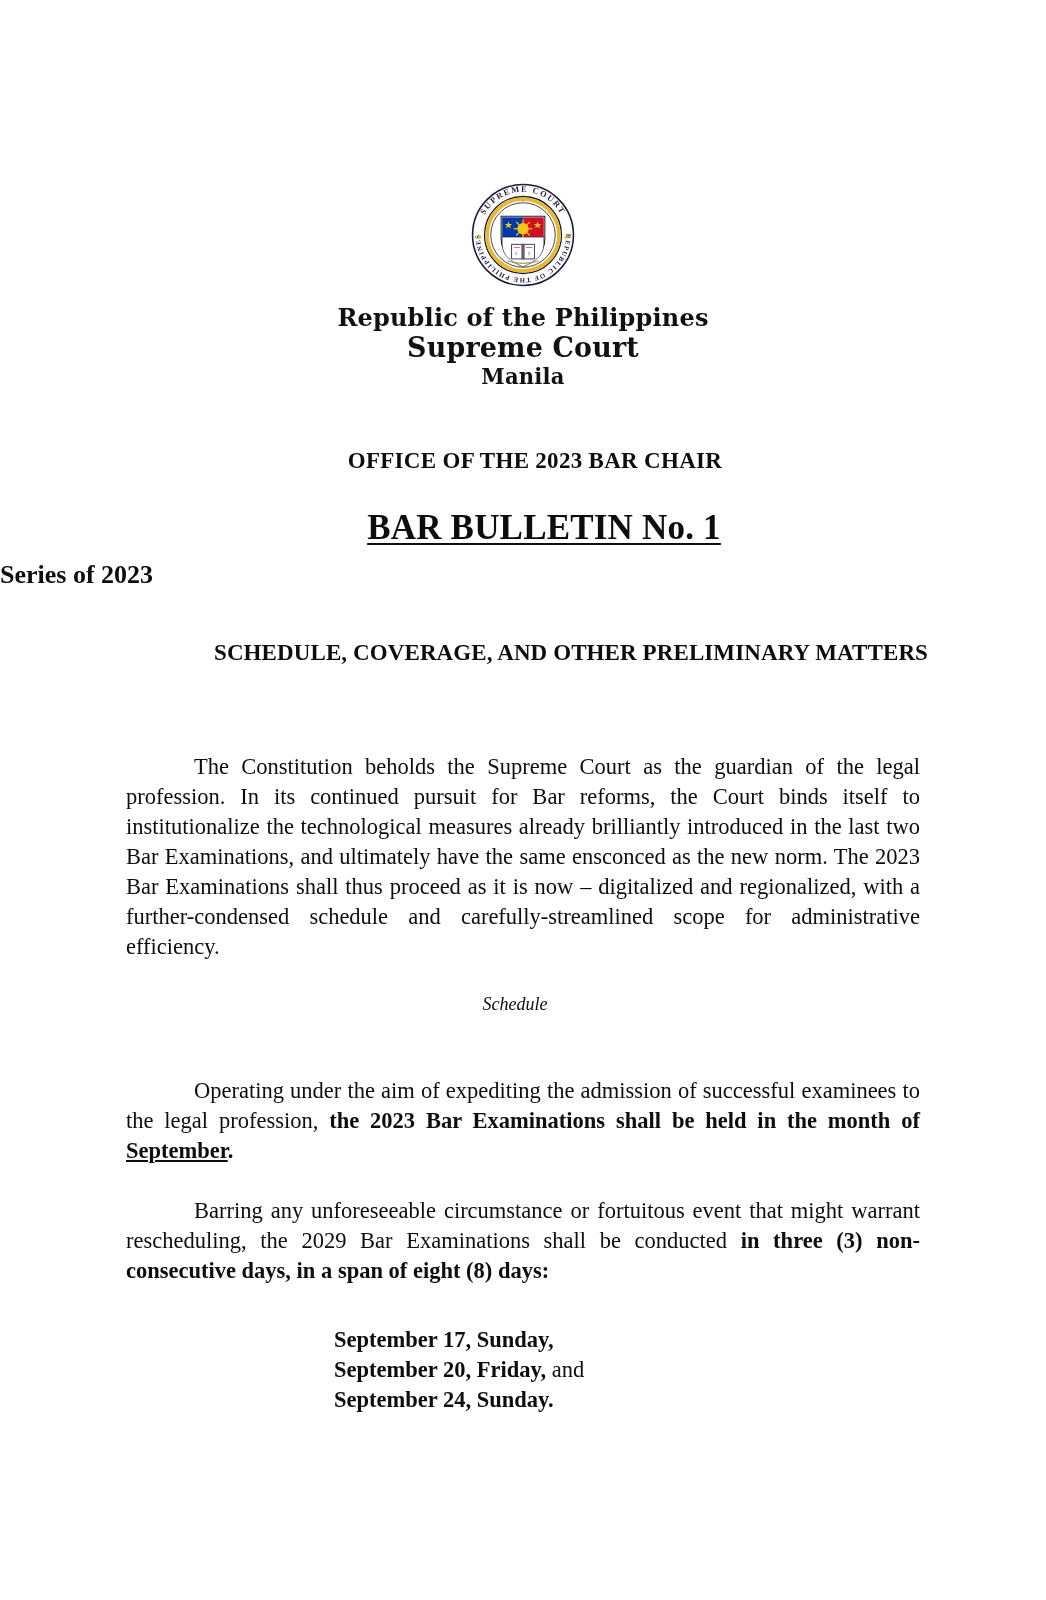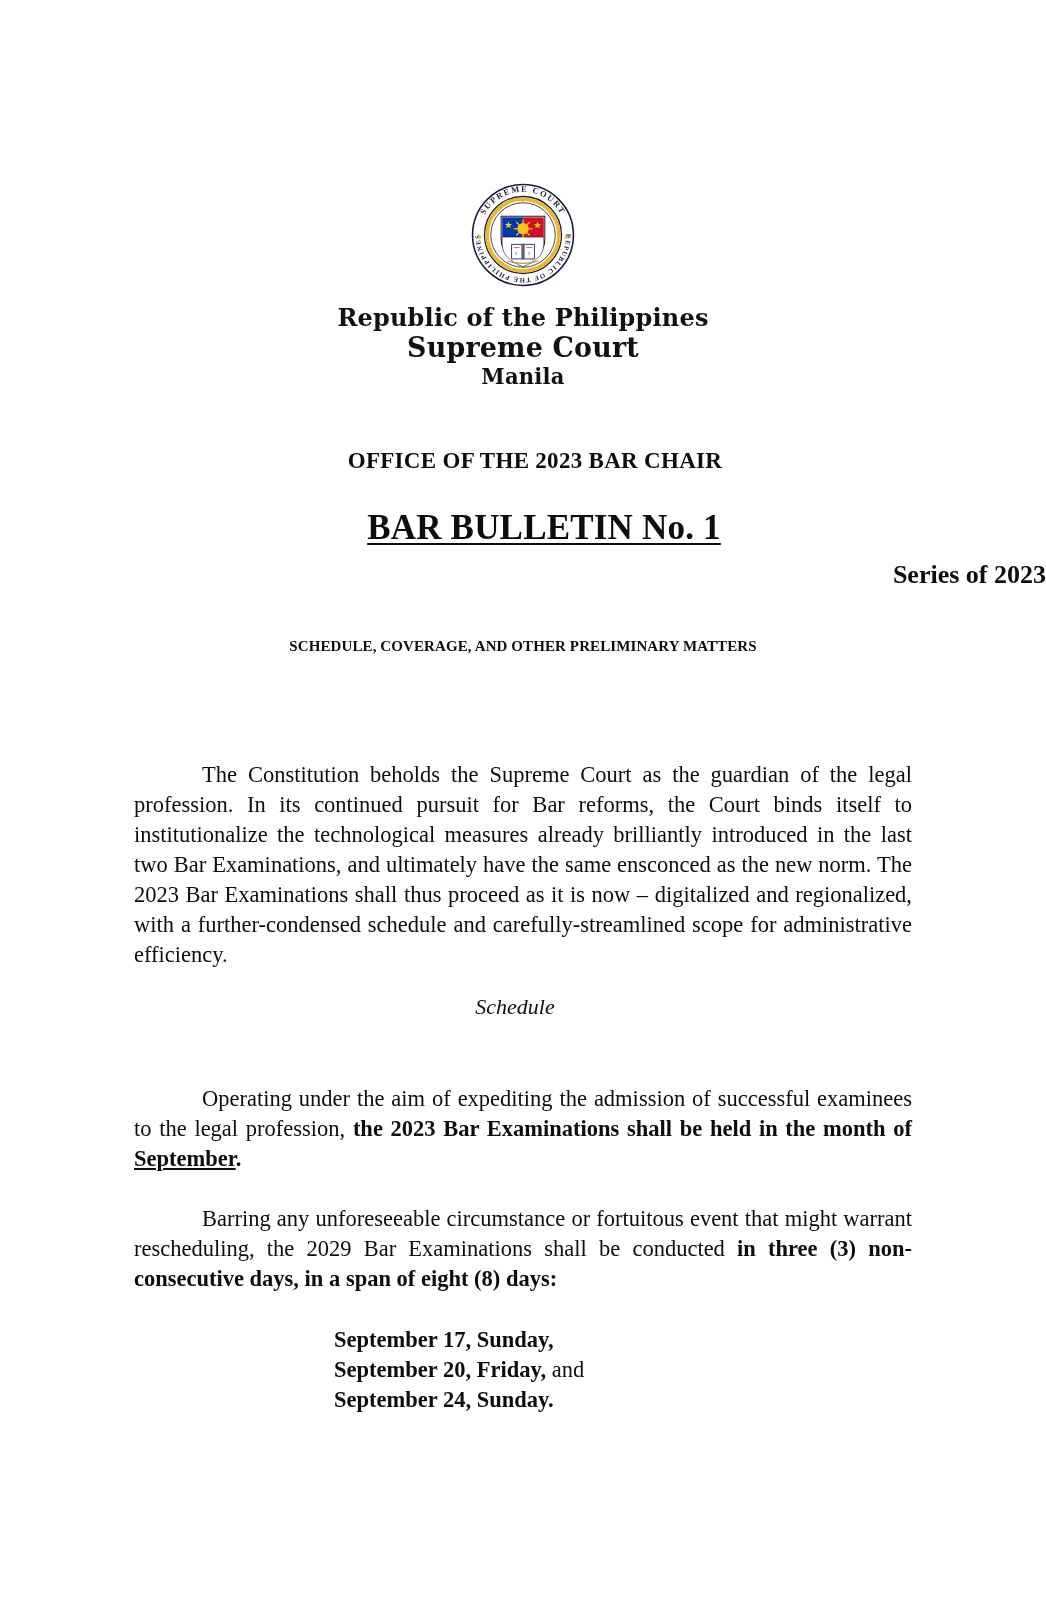--- a/index.html
+++ b/index.html
@@ -88,63 +88,62 @@
   .bulletin-title .u {
     text-decoration: underline;
     text-underline-offset: 4px;
     text-decoration-thickness: 2px;
   }
   .bulletin-series {
     position: absolute;
     top: 560px;
     left: 0;
     right: 0;
-    text-align: right;
+    text-align: left;
     font-size: 26px;
     font-weight: 700;
-    padding-left: 34px;
   }
 
   
   .subject {
     position: absolute;
     top: 636px;
     left: 118px;
     right: 118px;
-    text-align: center;
-    font-size: 15px;
+    text-align: right;
+    font-size: 23px;
     font-weight: 700;
     line-height: 1.45;
     letter-spacing: .1px;
   }
 
   
   .body-block {
     position: absolute;
     left: 118px;
     width: 810px;
     text-align: justify;
     text-justify: inter-word;
     font-size: 22.5px;
     line-height: 30px;
   }
-  .body-block p { margin: 16px; }
+  .body-block p { margin: 8px; }
   .indent { text-indent: 68px; }
 
   .p1 { top: 744px; }
   .p2 { top: 1068px; }
   .p3 { top: 1188px; }
 
   .center-italic {
     position: absolute;
     top: 994px;
     left: 0;
     right: 16px;
     text-align: center;
-    font-size: 22px;
+    font-size: 18px;
     font-style: italic;
   }
 
   .dates {
     position: absolute;
     top: 1316px;
     left: 334px;
     font-size: 22.5px;
     line-height: 30px;
     margin-top: 9px;

